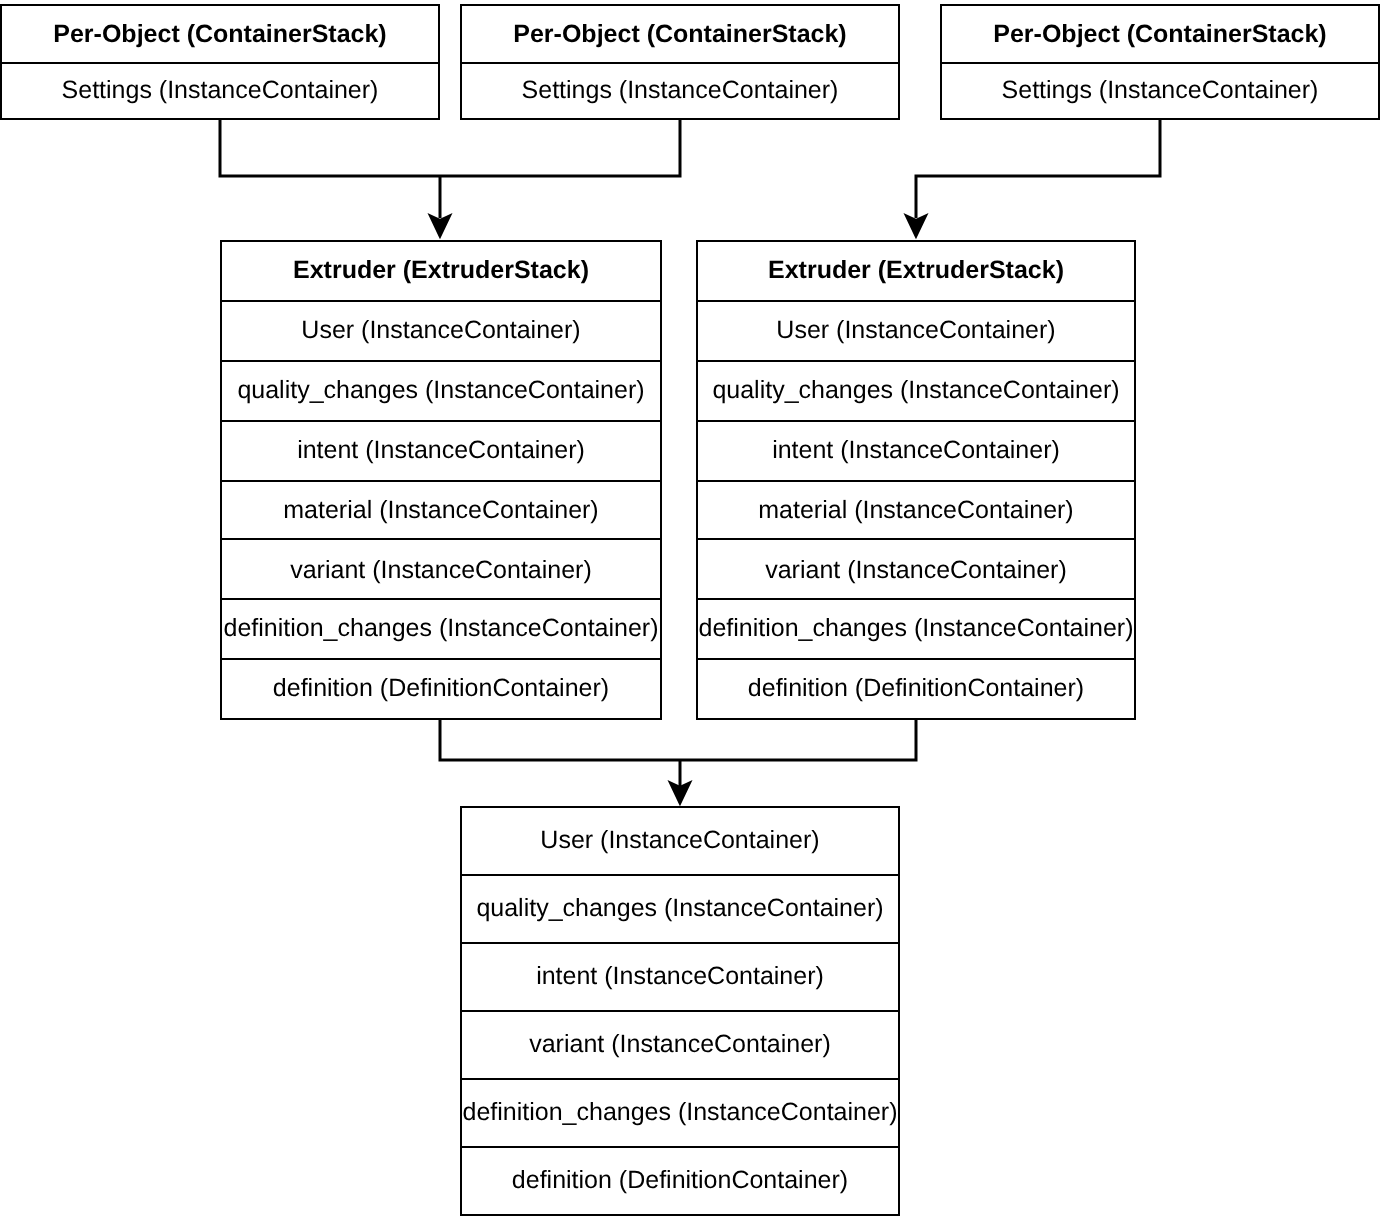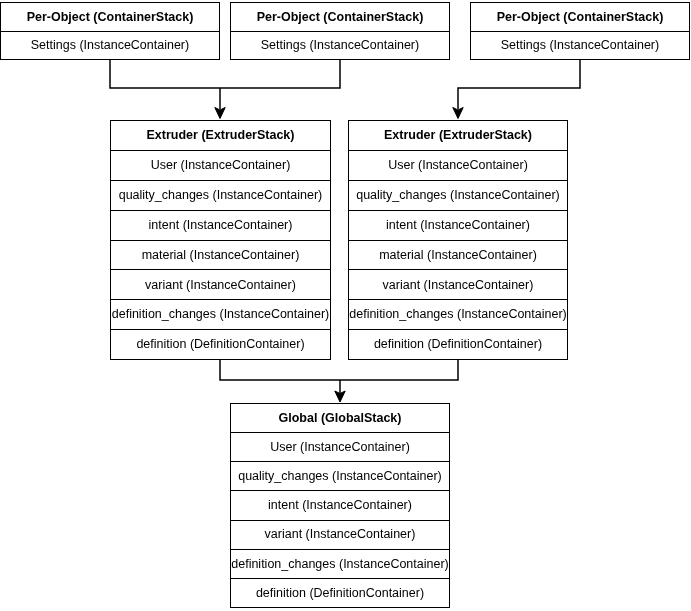--- a/index.html
+++ b/index.html
@@ -105,21 +105,20 @@
     <div class="cell">User (InstanceContainer)</div>
     <div class="cell">quality_changes (InstanceContainer)</div>
     <div class="cell">intent (InstanceContainer)</div>
     <div class="cell">material (InstanceContainer)</div>
     <div class="cell">variant (InstanceContainer)</div>
     <div class="cell">definition_changes (InstanceContainer)</div>
     <div class="cell">definition (DefinitionContainer)</div>
   </div>
 
   <div class="node" id="global">
-    <div class="cell title-cell">Global (GlobalStack)</div>
     <div class="cell">User (InstanceContainer)</div>
     <div class="cell">quality_changes (InstanceContainer)</div>
     <div class="cell">intent (InstanceContainer)</div>
     <div class="cell">variant (InstanceContainer)</div>
     <div class="cell">definition_changes (InstanceContainer)</div>
     <div class="cell">definition (DefinitionContainer)</div>
   </div>
 
   <svg id="connectors" viewBox="0 0 691 611" xmlns="http://www.w3.org/2000/svg">
 

